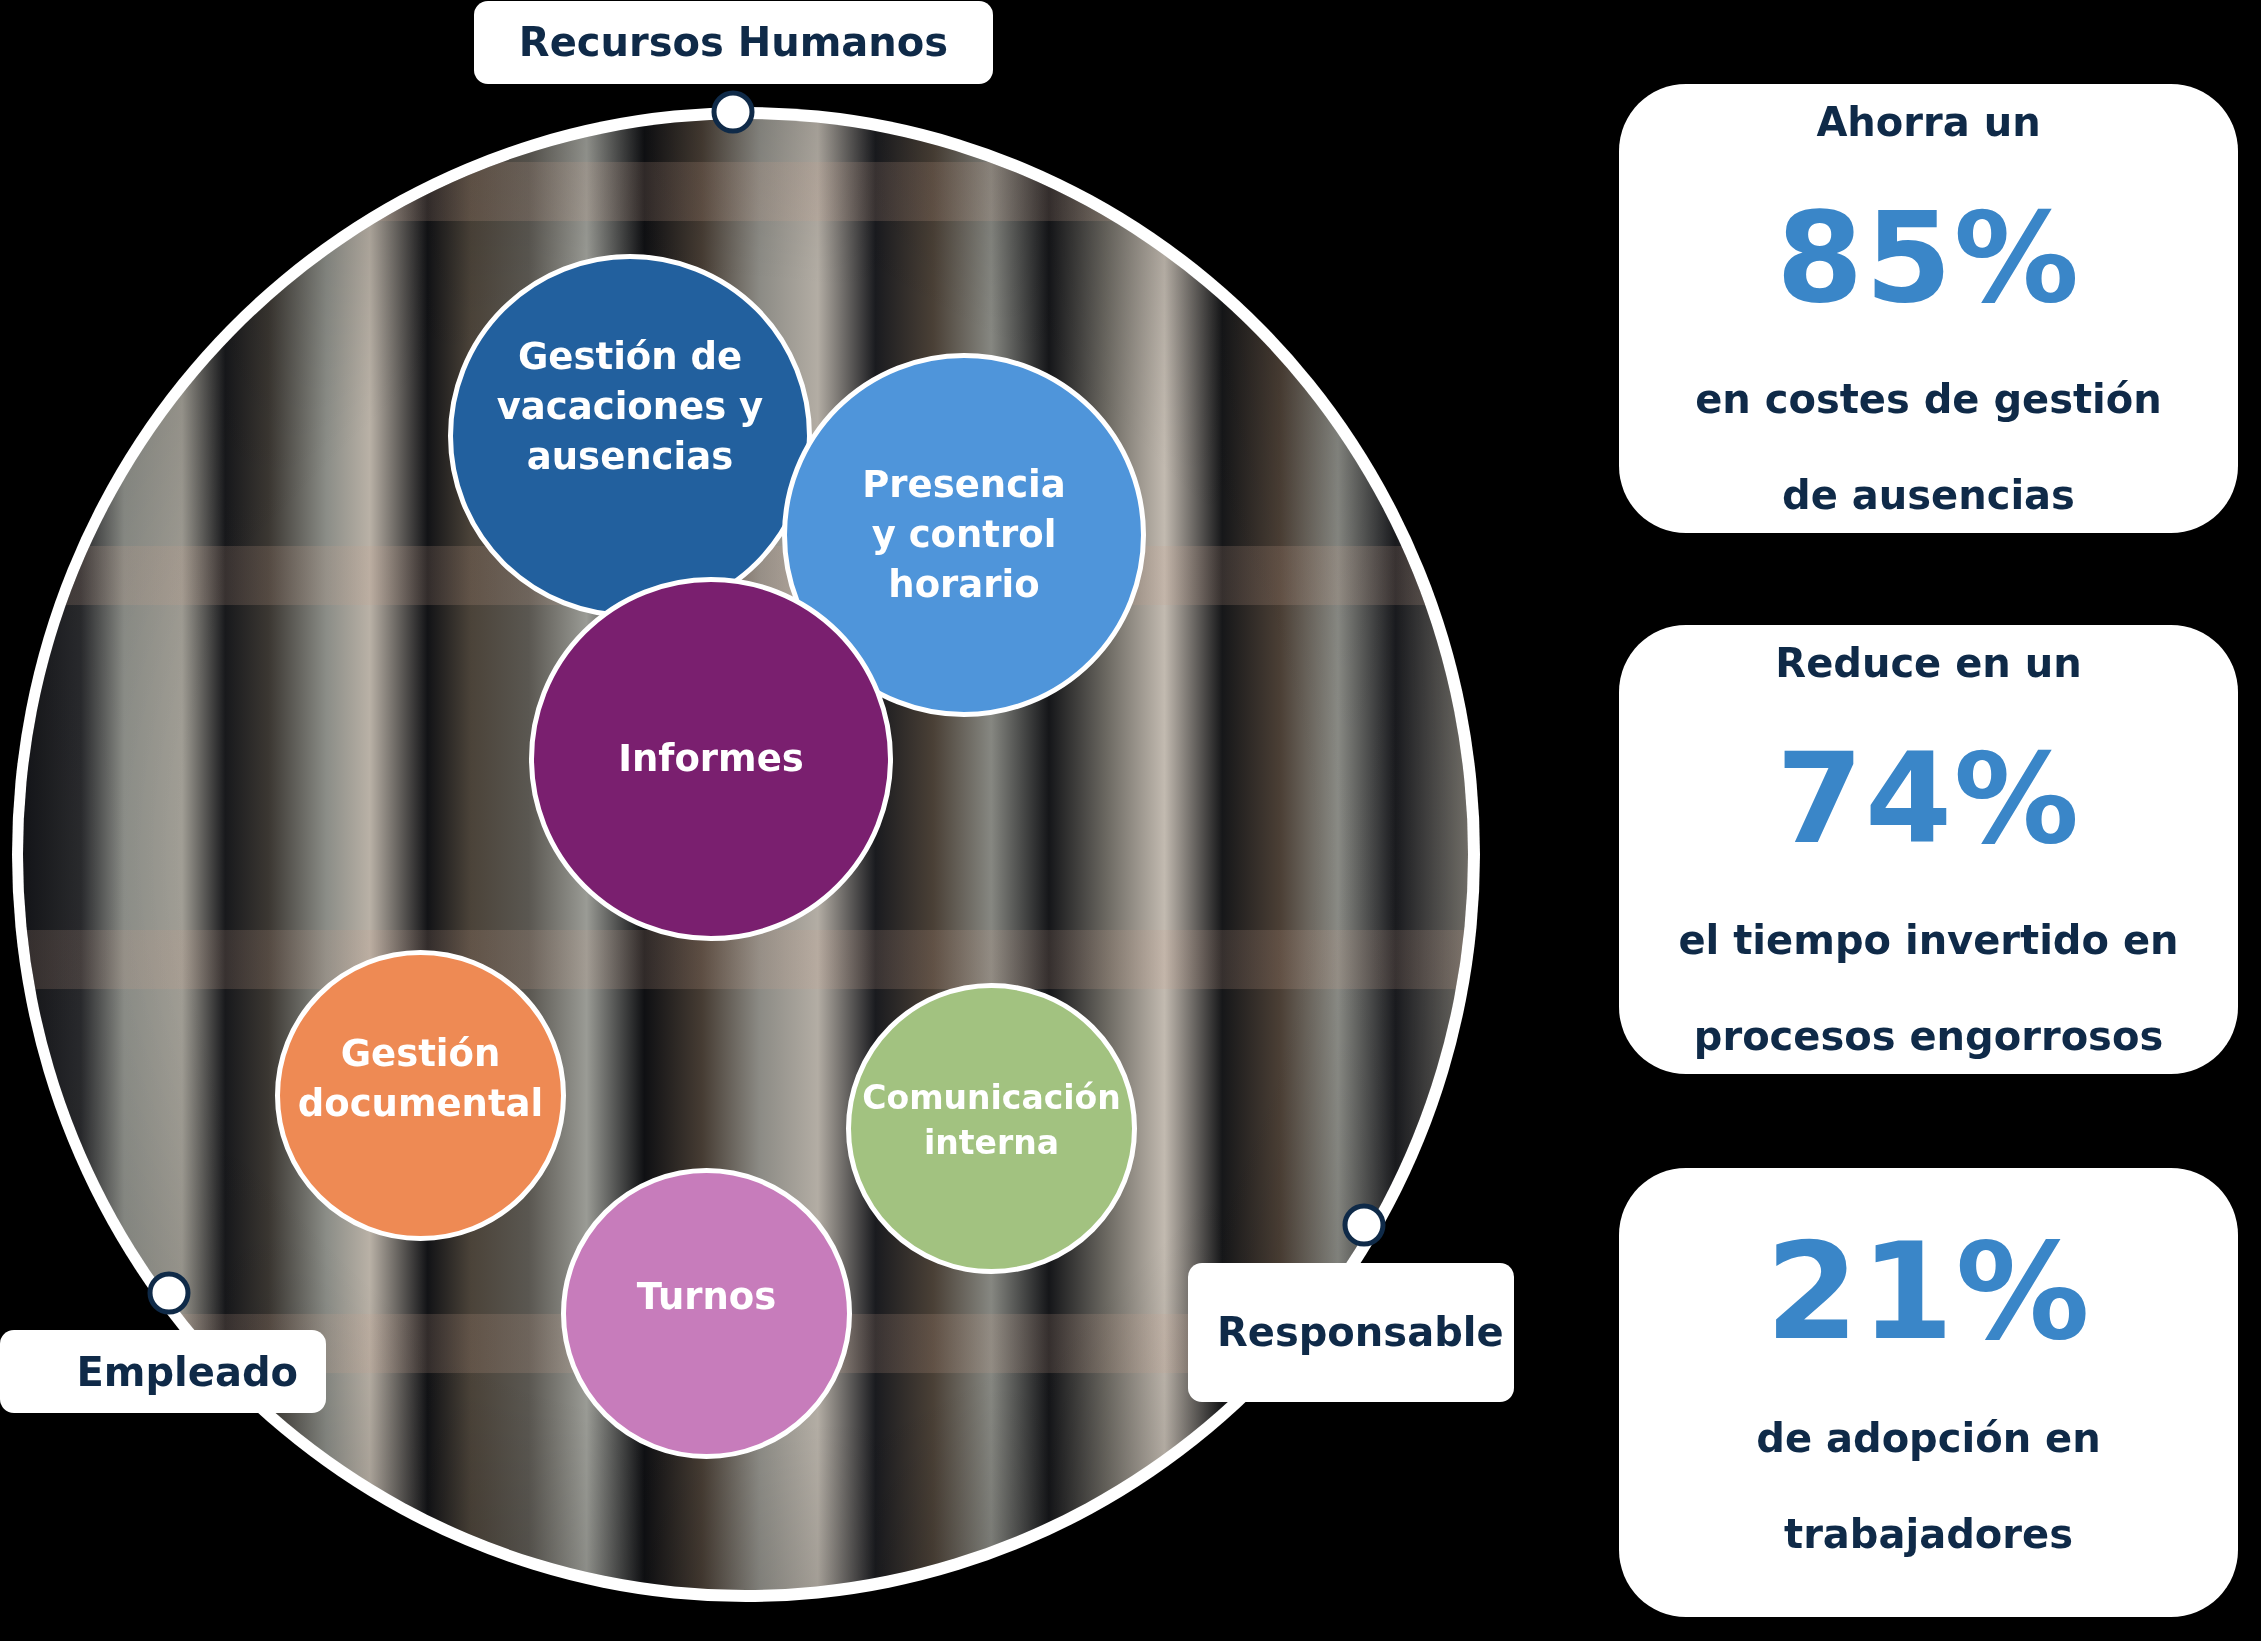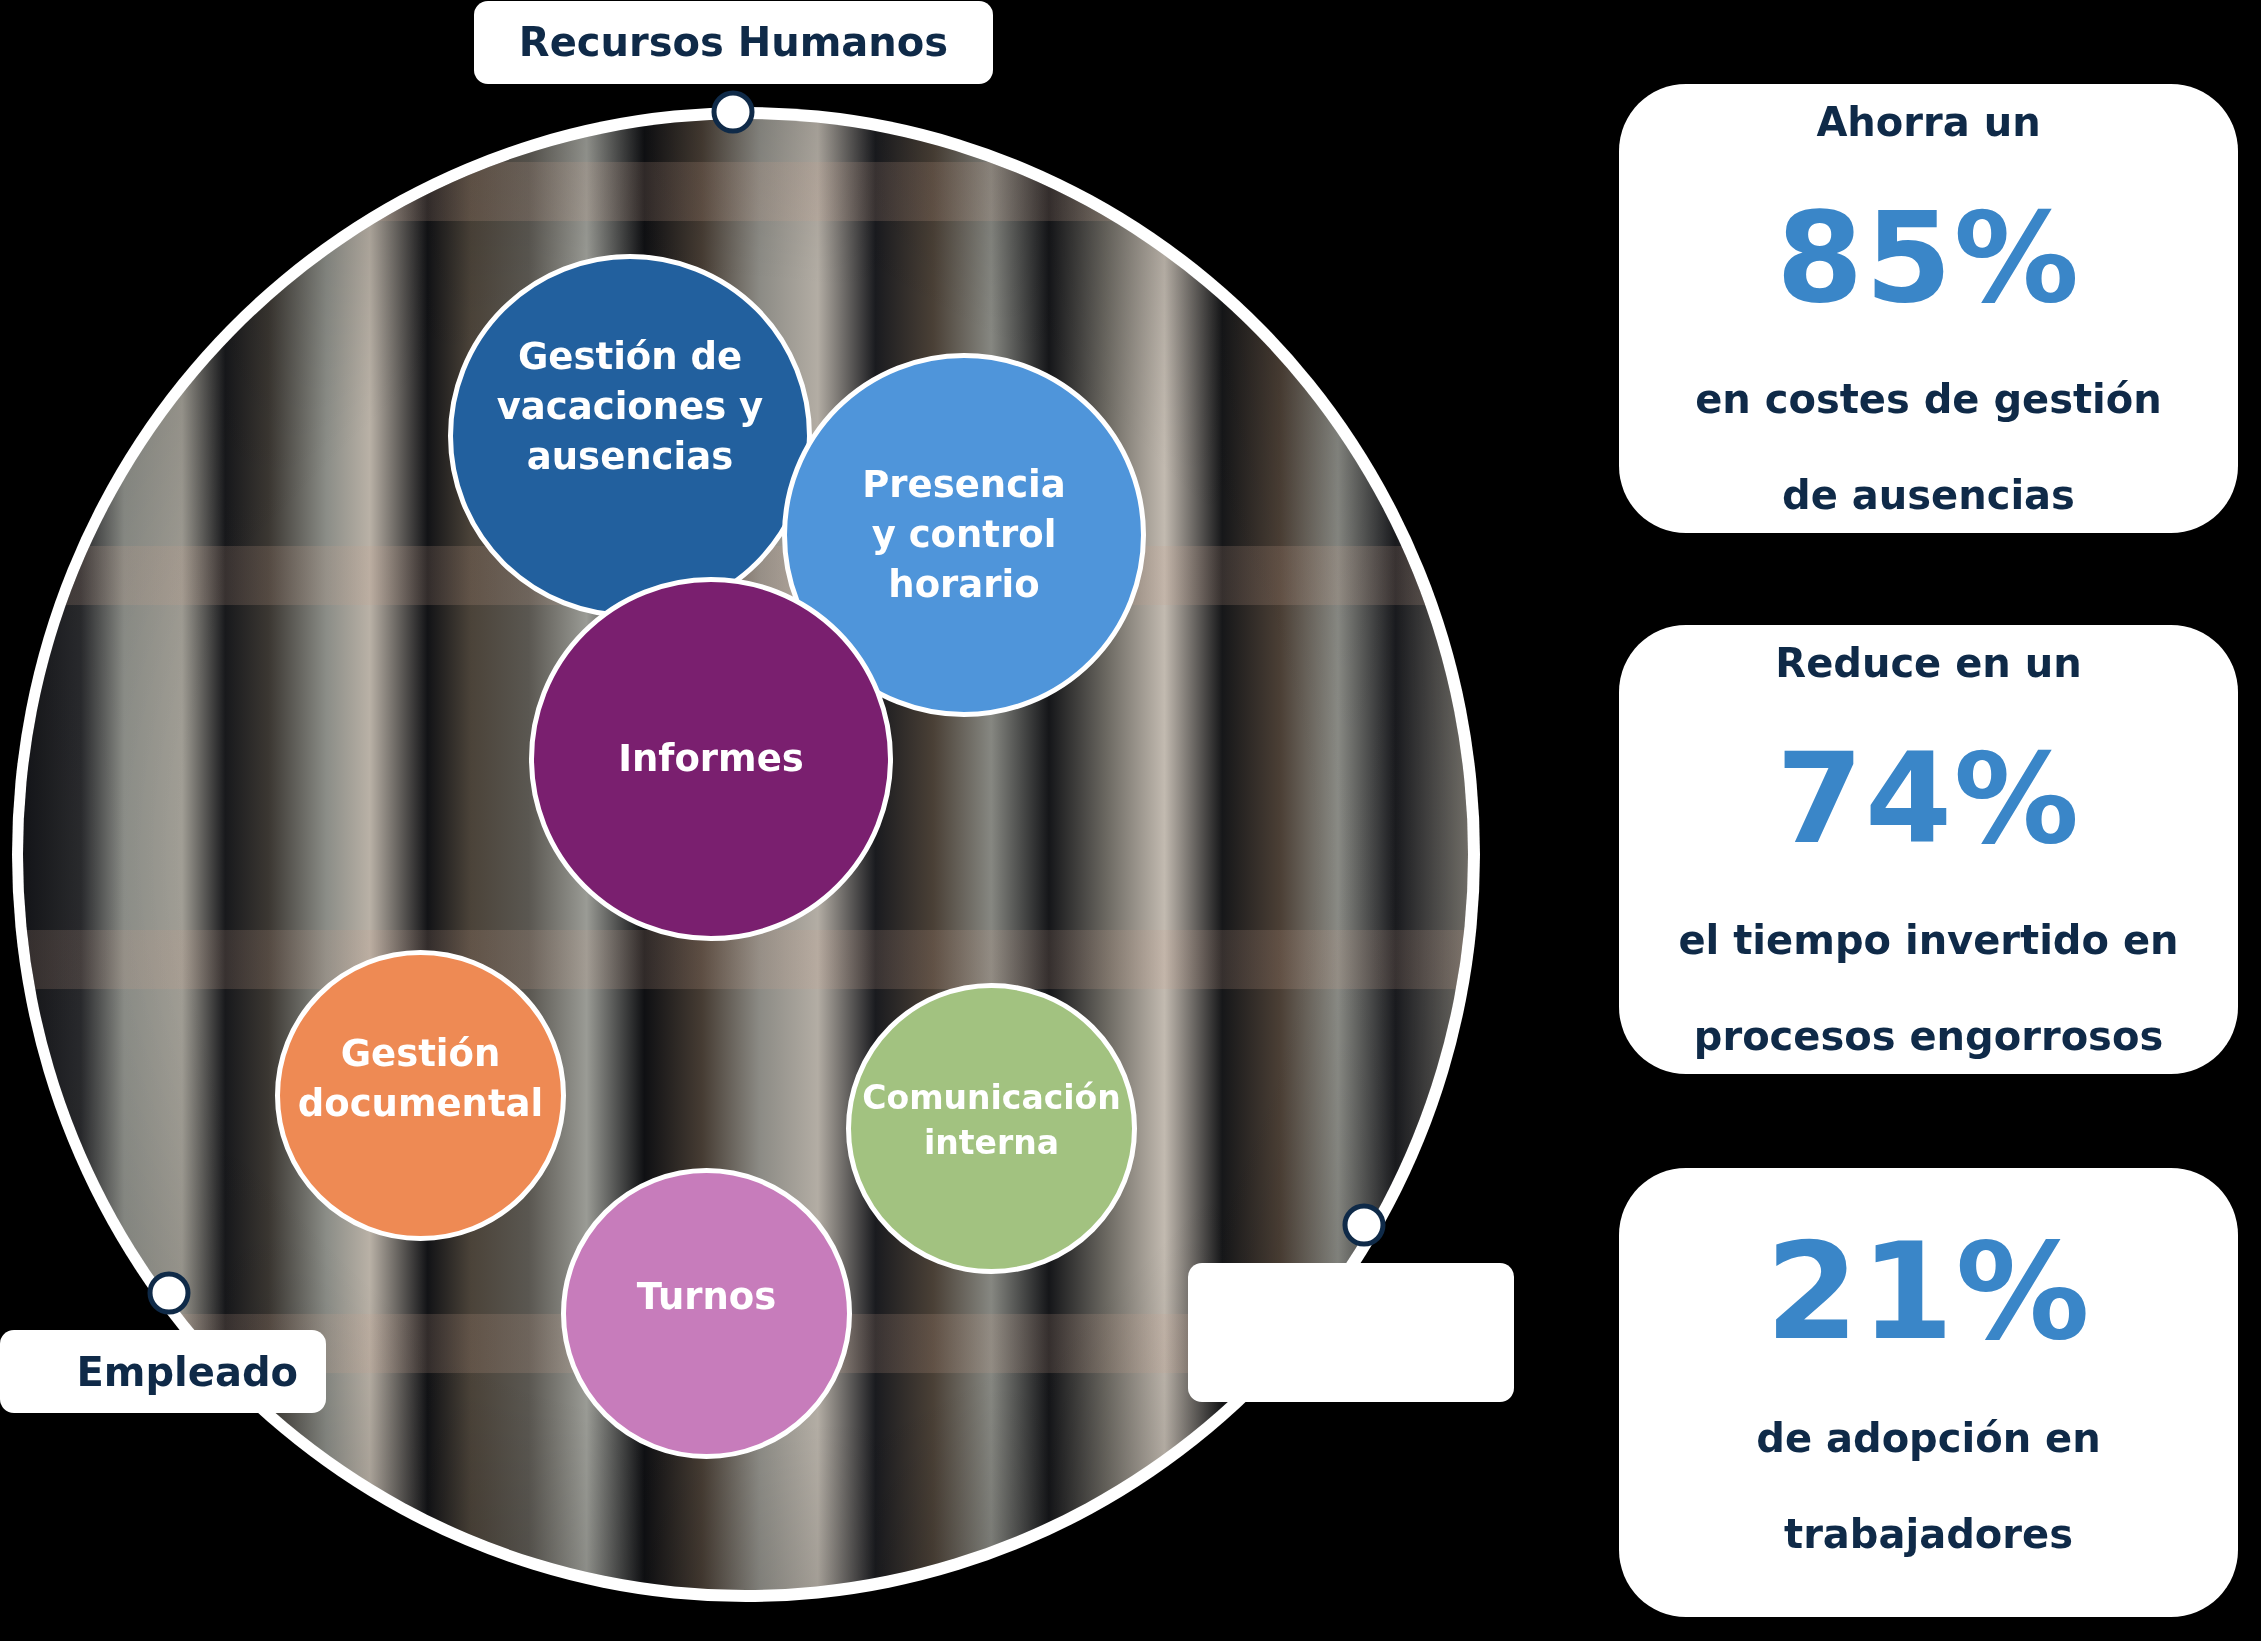--- a/index.html
+++ b/index.html
@@ -123,20 +123,21 @@
 <div class="node-dot" style="left:1365px; top:1226px;"></div>
 
 <div class="label-box label-rh">
   <span>Recursos Humanos</span>
 </div>
 <div class="label-box label-emp">
   <span>Empleado</span>
 </div>
 <div class="label-box label-resp">
   <div>
+    <span>Responsable</span>
   </div>
 </div>
 
 <div class="card card-1">
   <div class="pre">Ahorra un</div>
   <div class="big">85%</div>
   <div class="post">en costes de gestión</div>
   <div class="post">de ausencias</div>
 </div>
 <div class="card card-2">

